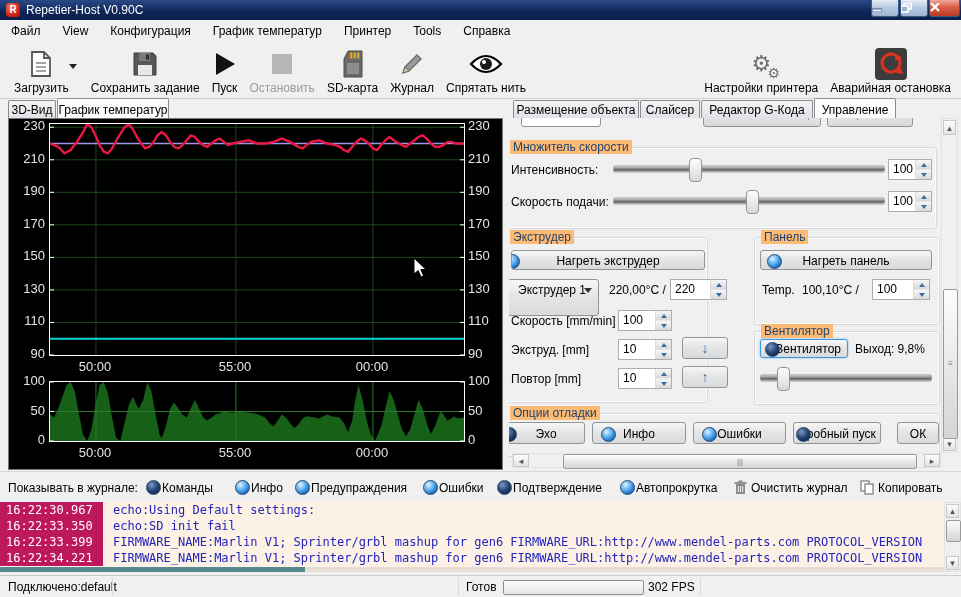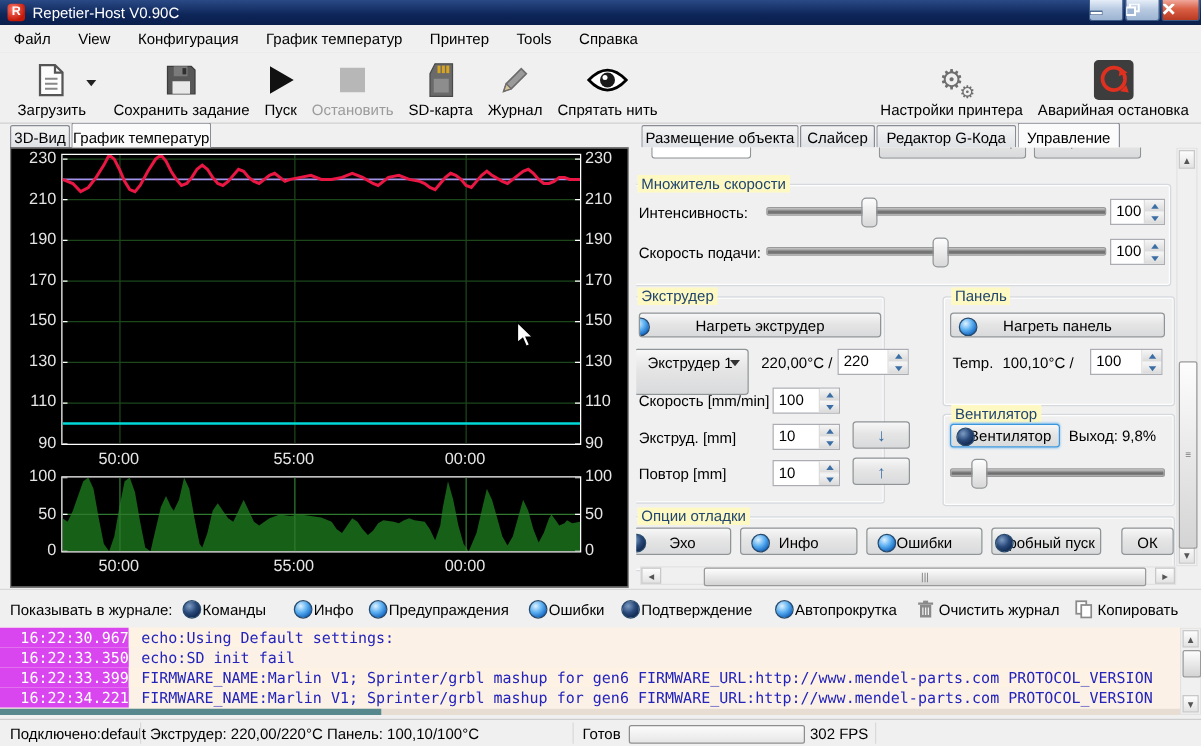--- a/index.html
+++ b/index.html
@@ -31,21 +31,21 @@
   #graph-panel{left:8px;top:118px;width:495px;height:352px;background:#000;border:1px solid #777;box-sizing:border-box;overflow:hidden;}
   .plot{position:absolute;border:1px solid #fff;background:#000;}
   .ax{position:absolute;color:#e5e5e5;font-size:13px;width:36px;}
   .ax.l{text-align:right;}
   .ax.x{width:44px;text-align:center;}
   
   #splitter-v{left:503px;top:118px;width:6px;height:352px;background:#f0f0f0;}
   
   #control-panel{left:509px;top:118px;width:452px;height:352px;background:#f0f0f0;overflow:hidden;}
   .group{position:absolute;border:1px solid #d5d9de;box-shadow:0 0 0 1px #fdfdfd inset;border-radius:3px;}
-  .group-label{position:absolute;top:-8px;left:6px;background:#fef9c3;padding:0 3px;color:#21456e;white-space:nowrap;}
+  .group-label{position:absolute;top:-8px;left:6px;background:#fdba74;padding:0 3px;color:#21456e;white-space:nowrap;}
   .btn{position:absolute;box-sizing:border-box;border:1px solid #8f9496;border-radius:3px;background:linear-gradient(#f7f7f7,#e5e5e5 45%,#d9dadc);text-align:center;font-size:12px;overflow:hidden;}
   .btn.focus{border:1px solid #3a96dd;box-shadow:0 0 2px #66b4ee;}
   .led{position:absolute;width:13px;height:13px;border-radius:50%;border:1px solid #274a6d;background:radial-gradient(circle at 35% 30%,#dff2ff,#5fb2f2 40%,#1a6cc4 75%,#0b3e7e);}
   .led.dark{background:radial-gradient(circle at 35% 30%,#7d9cc4,#29497a 45%,#0d2145 85%);}
   .spin{position:absolute;box-sizing:border-box;border:1px solid #abadb3;background:#fff;display:flex;}
   .spin .val{flex:1;padding:2px 0 0 4px;font-size:12px;}
   .spin .arrows{width:15px;border-left:1px solid #dcdcdc;display:flex;flex-direction:column;}
   .spin .arrows div{flex:1;background:linear-gradient(#f6f6f6,#dadada);position:relative;}
   .spin .arrows div:first-child{border-bottom:1px solid #e6e6e6;}
   .tri-up,.tri-dn{position:absolute;left:50%;top:50%;width:0;height:0;border-left:3px solid transparent;border-right:3px solid transparent;transform:translate(-50%,-50%);}
@@ -60,21 +60,21 @@
   .grip{position:absolute;left:50%;top:50%;transform:translate(-50%,-50%);color:#7a7a7a;font-size:8px;line-height:4px;}
   .clipped{position:absolute;overflow:hidden;}
   .lbl{position:absolute;white-space:nowrap;}
   
   #log-toolbar{left:0;top:471px;width:961px;height:31px;background:#f0f0f0;border-top:1px solid #d8d8d8;}
   .ltb-led{position:absolute;top:8px;width:13px;height:13px;}
   .ltb-lbl{position:absolute;top:9px;}
   
   #log{left:0;top:502px;width:961px;height:70px;background:#fbf1e6;overflow:hidden;}
   .log-row{position:absolute;left:0;width:944px;height:16px;display:flex;font-family:"DejaVu Sans Mono",monospace;font-size:12px;white-space:nowrap;}
-  .log-time{width:97px;background:#d946ef;color:#fff;padding:1px 0 0 6px;flex:none;text-align:right;}
+  .log-time{width:97px;background:#be185d;color:#fff;padding:1px 0 0 6px;flex:none;}
   .log-text{padding:1px 0 0 10px;color:#2424bb;overflow:hidden;}
   .log-row:nth-child(odd) .log-text{background:#fdf2e4;}
   
   #statusbar{left:0;top:575px;width:961px;height:22px;background:#f0f0f0;border-top:1px solid #cdcdcd;}
   .sb{position:absolute;top:4px;font-size:12px;white-space:nowrap;}
   .sep{position:absolute;top:2px;width:1px;height:17px;background:#d9d9d9;}
   svg{display:block;}
 </style>
 </head>
 <body>
@@ -557,21 +557,20 @@
       <div class="sc-btn" style="left:1px;bottom:1px;width:13px;height:14px;">
           <span class="grip" style="font-size:9px;color:#555;">▾</span>
         </div>
       <div class="sc-thumb" style="left:1px;top:17px;width:13px;height:20px;"></div>
     </div>
   </div>
 
   <div id="statusbar" class="abs">
     <span class="sb" style="left:8px;">Подключено:default</span>
     <span class="sep" style="left:112px;"></span>
-    <span class="sb" style="left:120px;">Экструдер: 220,00/220°C Панель: 100,10/100°C</span>
     <span class="sep" style="left:458px;"></span>
     <span class="sb" style="left:466px;">Готов</span>
     <div class="abs" style="left:503px;top:4px;width:139px;height:13px;border:1px solid #8e8e8e;border-radius:2px;background:linear-gradient(#fcfcfc,#e6e6e6);"></div>
     <span class="sb" style="left:648px;">302 FPS</span>
     <span class="sep" style="left:700px;"></span>
   </div>
 
 </div>
 
 </body></html>

